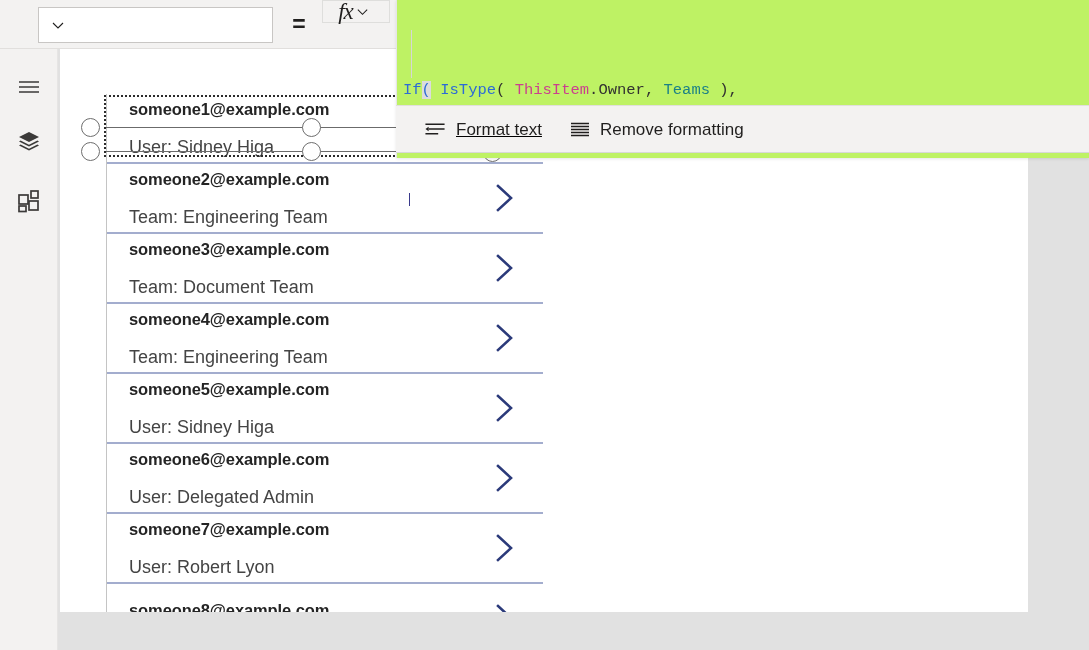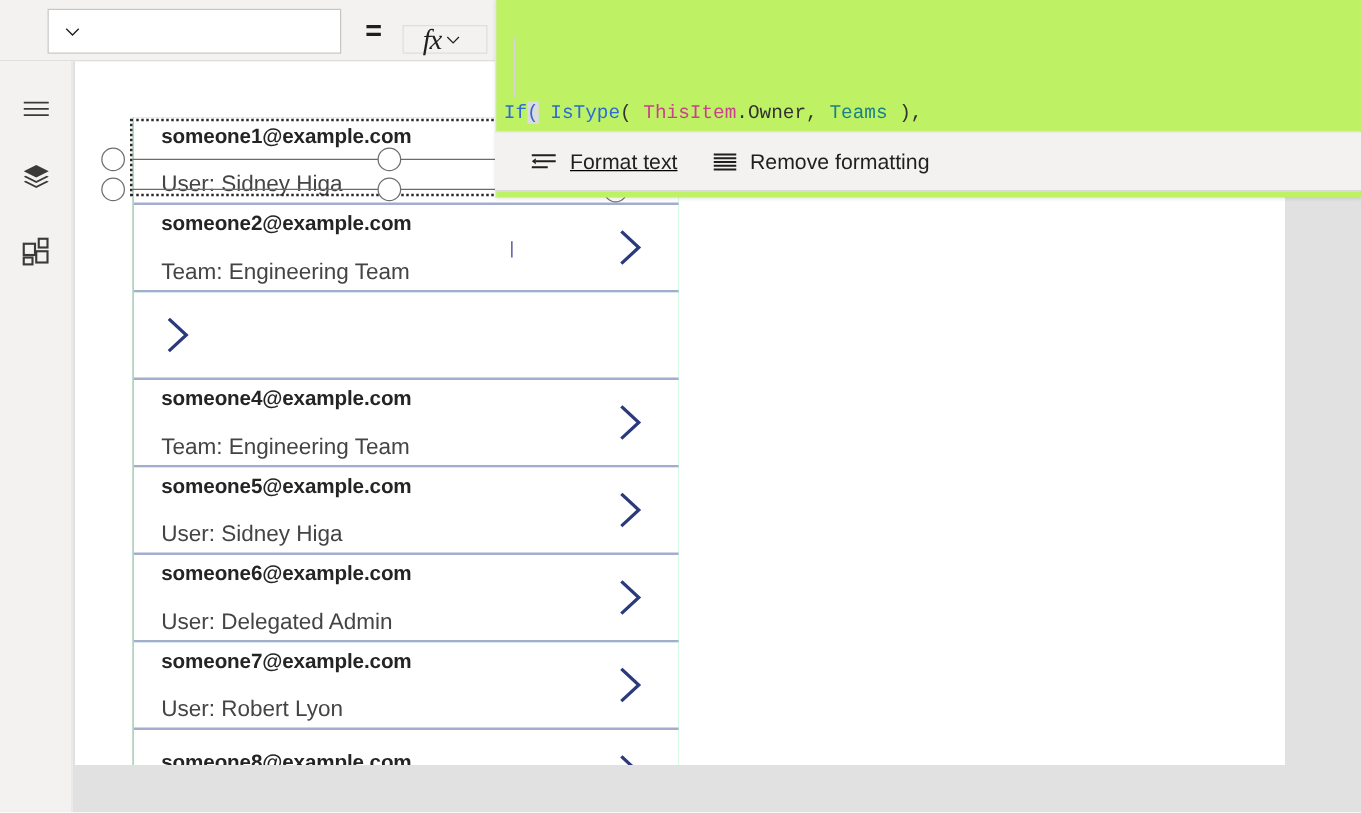--- a/index.html
+++ b/index.html
@@ -65,21 +65,21 @@
     font-size: 23px;
     font-weight: 700;
     color: #201f1e;
     text-align: center;
     line-height: 28px;
     user-select: none;
   }
 
   .fx-button {
     position: absolute;
-    left: 322px; top: 20px;
+    left: 322px; top: 0;
     width: 68px; height: 23px;
     background: #f3f2f1;
     border: 1px solid #dededc;
     box-sizing: border-box;
     display: flex;
     align-items: center;
     justify-content: center;
     gap: 3px;
     cursor: pointer;
   }
@@ -394,20 +394,24 @@
               <div class="gal-title">someone2@example.com</div>
               <div class="gal-sub">Team: Engineering Team</div>
             </div>
             <span class="gal-chevron">
               <svg viewBox="0 0 26 34" width="26" height="34" aria-hidden="true">
                 <path d="M7 5 L20 17 L7 29" fill="none" stroke="#2b3a7a" stroke-width="2.6" stroke-linecap="square" stroke-linejoin="miter"></path>
               </svg>
             </span>
           </div>
           <div class="gal-item" style="border-bottom-color: rgb(163, 173, 206);">
+            <div class="gal-text">
+              <div class="gal-title">someone3@example.com</div>
+              <div class="gal-sub">Team: Document Team</div>
+            </div>
             <span class="gal-chevron">
               <svg viewBox="0 0 26 34" width="26" height="34" aria-hidden="true">
                 <path d="M7 5 L20 17 L7 29" fill="none" stroke="#2b3a7a" stroke-width="2.6" stroke-linecap="square" stroke-linejoin="miter"></path>
               </svg>
             </span>
           </div>
           <div class="gal-item" style="border-bottom-color: rgb(163, 173, 206);">
             <div class="gal-text">
               <div class="gal-title">someone4@example.com</div>
               <div class="gal-sub">Team: Engineering Team</div>

